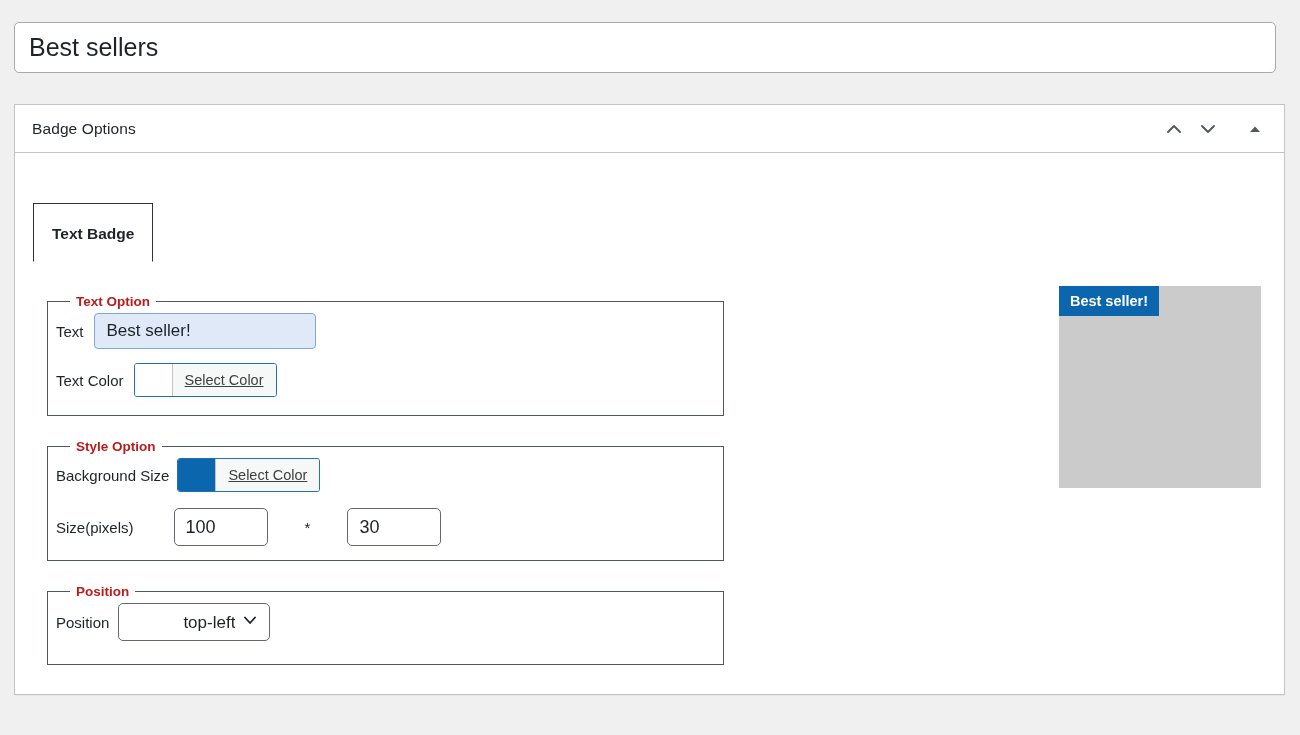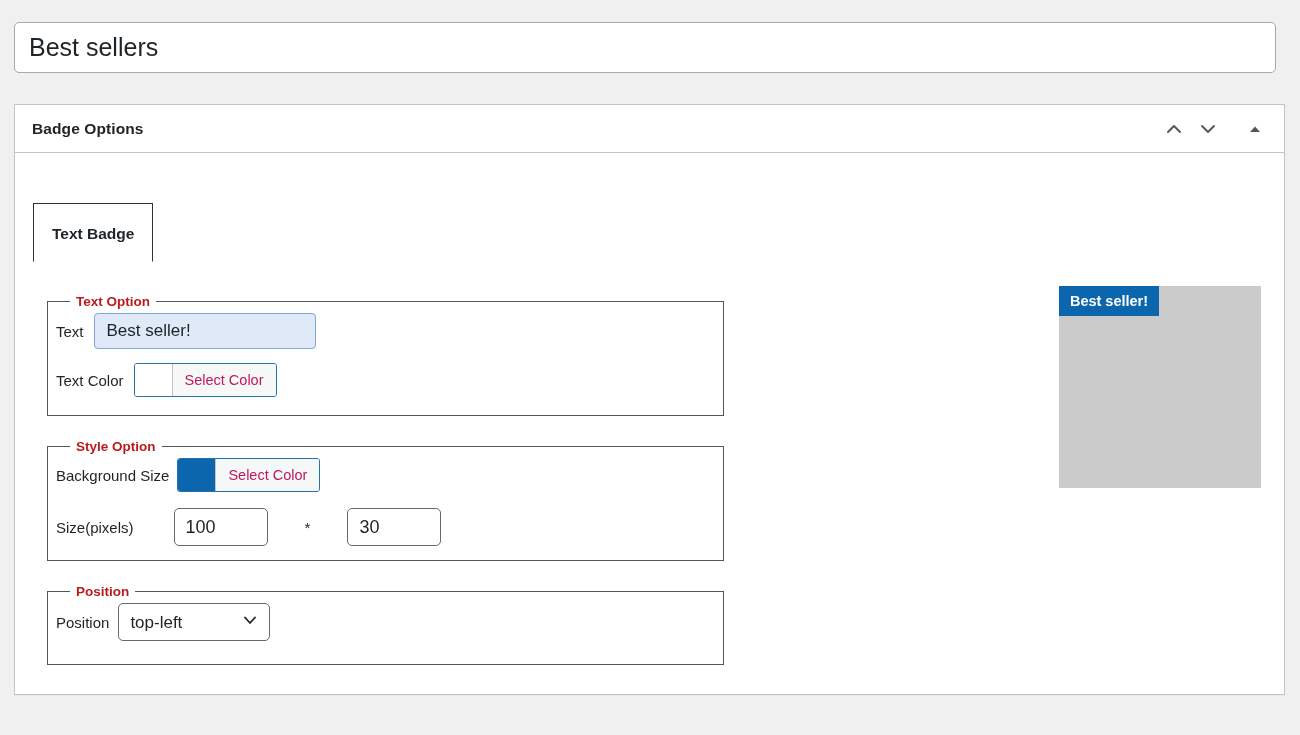--- a/index.html
+++ b/index.html
@@ -58,21 +58,21 @@
   .metabox-header {
     position: relative;
     height: 48px;
     border-bottom: 1px solid #c3c4c7;
     display: flex;
     align-items: center;
     padding: 0 12px 0 17px;
   }
   .metabox-title {
     font-size: 15.5px;
-    font-weight: bold;
+    font-weight: normal;
     color: #1d2327;
     letter-spacing: 0.1px;
   }
   .header-actions {
     margin-left: auto;
     display: flex;
     align-items: center;
     gap: 2px;
   }
   .hdr-btn {
@@ -189,23 +189,24 @@
   }
   .color-swatch {
     width: 38px;
     border-right: 1px solid #c3c4c7;
   }
   .color-btn-label {
     display: flex;
     align-items: center;
     padding: 0 12px;
     font-size: 14.5px;
-    color: #be185d;
+    color: #404040;
     background: #f6f7f7;
     white-space: nowrap;
+    text-decoration: underline;
   }
 
   
   .fs-style .row.r1 { margin-top: 4px; }
   .fs-style .row.r2 { margin-top: 16px; gap: 32px; }
   .fs-style .row-label { margin-right: 8px; }
 
   .num-input {
     width: 94px;
     height: 38px;
@@ -242,20 +243,21 @@
     background: #ffffff;
     font-family: "Liberation Sans", sans-serif;
     font-size: 17px;
     color: #1d2327;
     padding: 0 34px 0 11px;
     outline: none;
     -webkit-appearance: none;
     -moz-appearance: none;
     appearance: none;
     cursor: pointer;
+    text-align: right;
   }
   .select-chevron {
     position: absolute;
     right: 11px;
     top: 50%;
     transform: translateY(-50%);
     pointer-events: none;
     color: #1d2327;
     display: block;
   }

